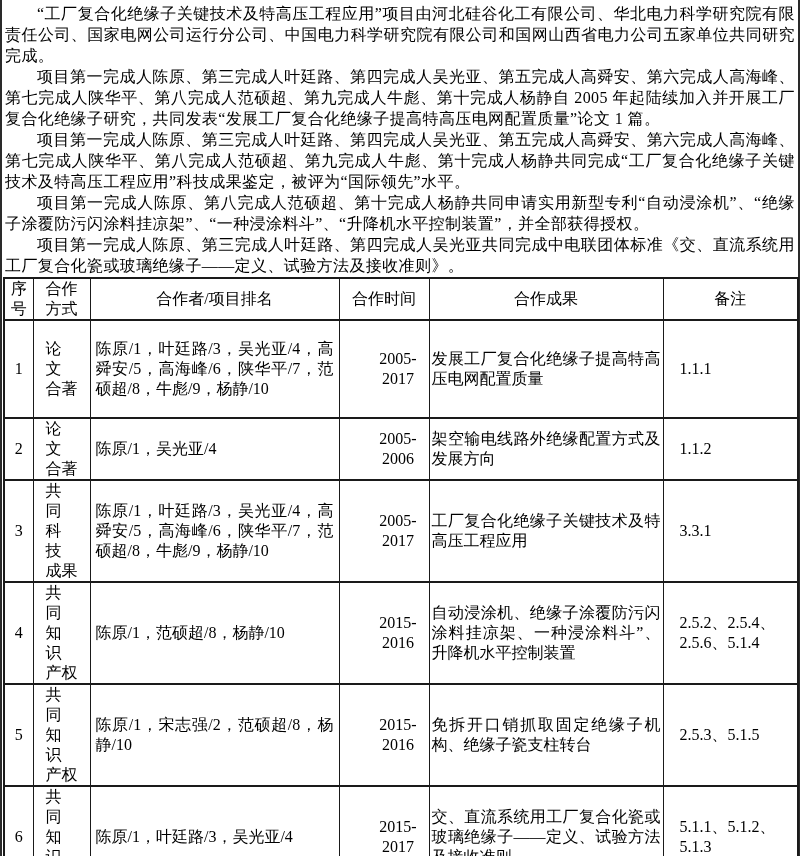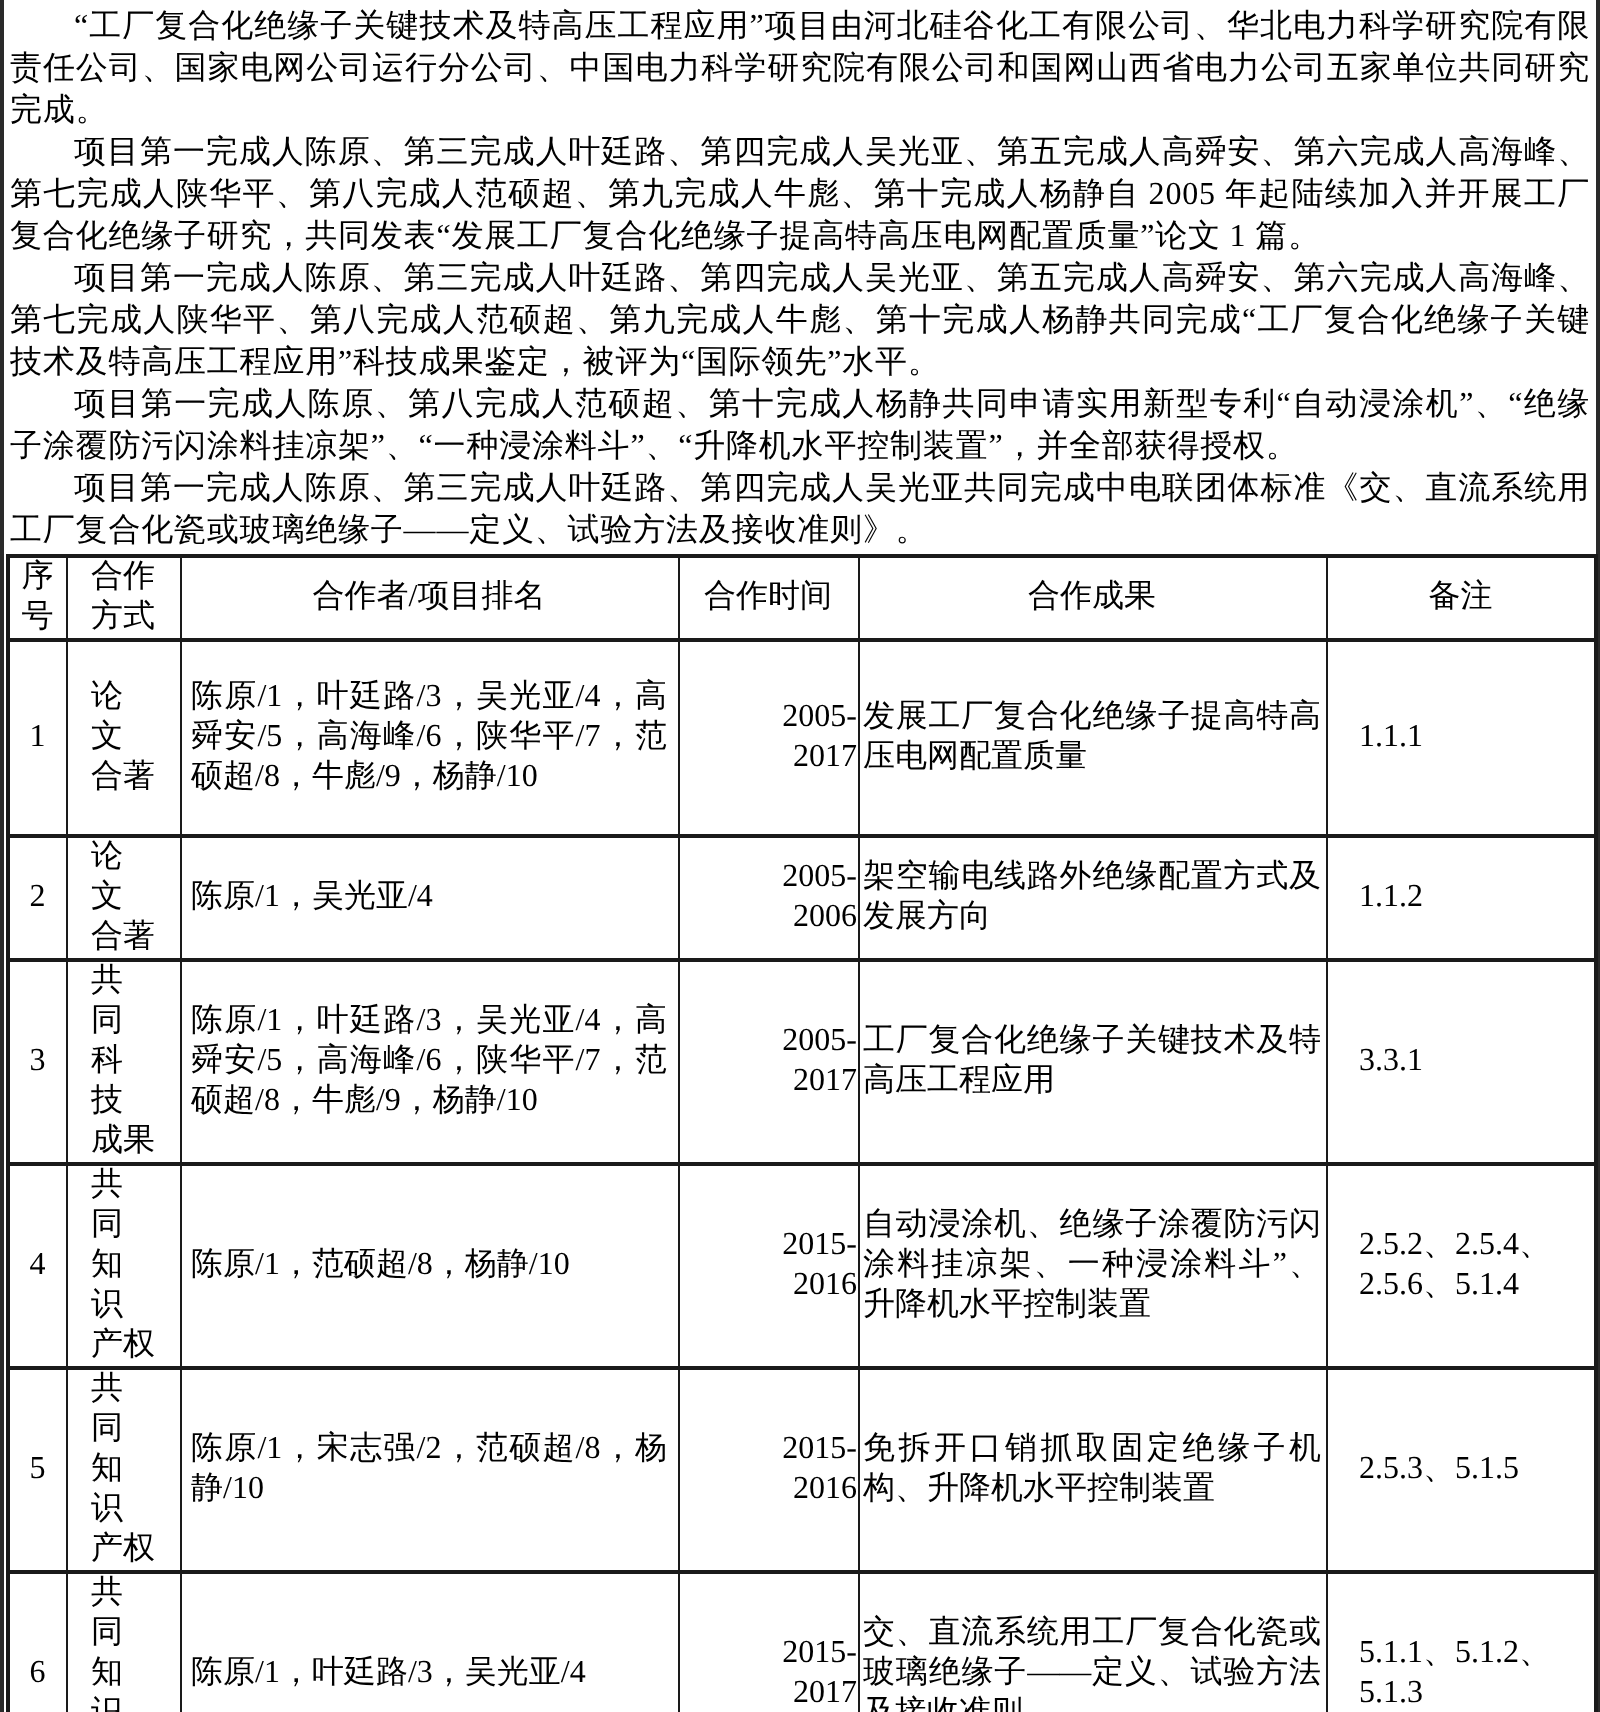--- a/index.html
+++ b/index.html
@@ -50,21 +50,21 @@
   tr.header-row th {
     height: 42px;
     text-align: center;
     white-space: pre-line;
     line-height: 20px;
   }
   tr.data-row td { border-top: 2px solid #1a1a1a; line-height: 20px; }
   td.c-no   { text-align: center; }
   td.c-mode { white-space: pre-line; padding-left: 12px; margin-left: 23px; }
   td.c-collab { padding: 18px 5px; text-align: justify; font-family: Liberation Serif, serif; }
-  td.c-period { text-align: right; letter-spacing: 0; padding-left: 28px; }
+  td.c-period { text-align: center; letter-spacing: 0; padding-left: 28px; }
   td.c-result { padding: 2px 2px; text-align: justify; }
   td.c-note { padding: 2px 16px; letter-spacing: 0; }
   tr.r1 td { height: 61px; }
   tr.r2 td { height: 62px; }
   tr.r3 td { height: 67px; }
   tr.r4 td { height: 71px; }
   tr.r5 td { height: 57px; }
   tr.r6 td { height: 62px; }
   tr.footer-row td {
     height: 41px;
@@ -151,21 +151,21 @@
         <td class="c-note">2.5.2、2.5.4、2.5.6、5.1.4</td>
       </tr>
 
       <tr class="data-row r5">
         <td class="c-no">5</td>
         <td class="c-mode">共　同
 知　识
 产权</td>
         <td class="c-collab">陈原/1，宋志强/2，范硕超/8，杨静/10</td>
         <td class="c-period">2015-2016</td>
-        <td class="c-result">免拆开口销抓取固定绝缘子机构、升降机水平控制装置</td>
+        <td class="c-result">免拆开口销抓取固定绝缘子机构、绝缘子瓷支柱转台</td>
         <td class="c-note">2.5.3、5.1.5</td>
       </tr>
 
       <tr class="data-row r6">
         <td class="c-no">6</td>
         <td class="c-mode">共　同
 知　识
 产权</td>
         <td class="c-collab">陈原/1，叶廷路/3，吴光亚/4</td>
         <td class="c-period">2015-2017</td>

